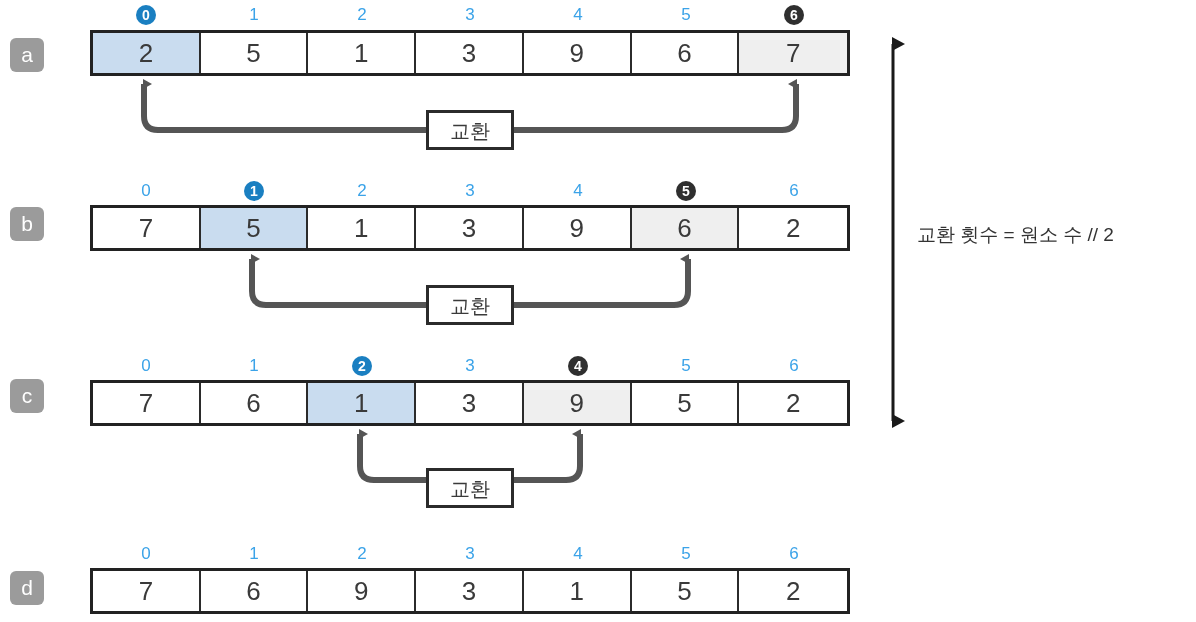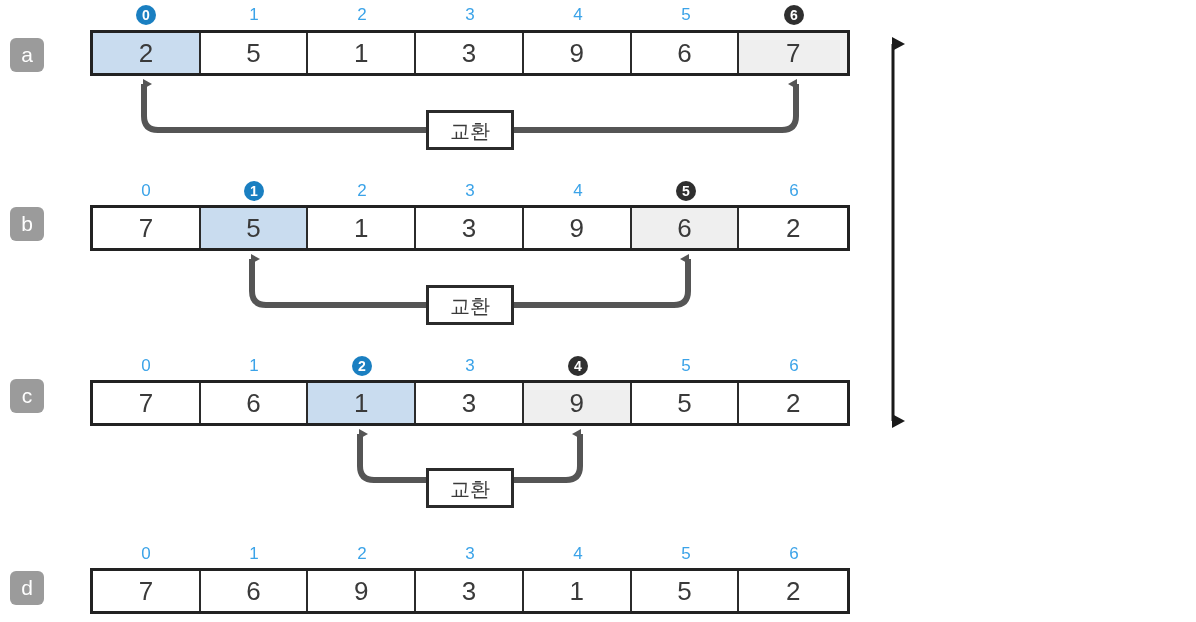--- a/index.html
+++ b/index.html
@@ -240,14 +240,15 @@
       <marker id="vaTop" markerWidth="14" markerHeight="14" refX="7" refY="12" orient="auto" markerUnits="userSpaceOnUse">
         <path d="M0,13 L7,0 L14,13 Z" fill="#1a1a1a"></path>
       </marker>
       <marker id="vaBot" markerWidth="14" markerHeight="14" refX="7" refY="12" orient="auto" markerUnits="userSpaceOnUse">
         <path d="M0,13 L7,0 L14,13 Z" fill="#1a1a1a"></path>
       </marker>
     </defs>
     <line x1="18" y1="14" x2="18" y2="391" stroke="#1a1a1a" stroke-width="3" marker-start="url(#vaTop)" marker-end="url(#vaBot)"></line>
   </svg>
 
+  <div class="note" style="left:917px; top:222px;">교환 횟수 = 원소 수 // 2</div>
 
 </div>
 
 </body></html>

